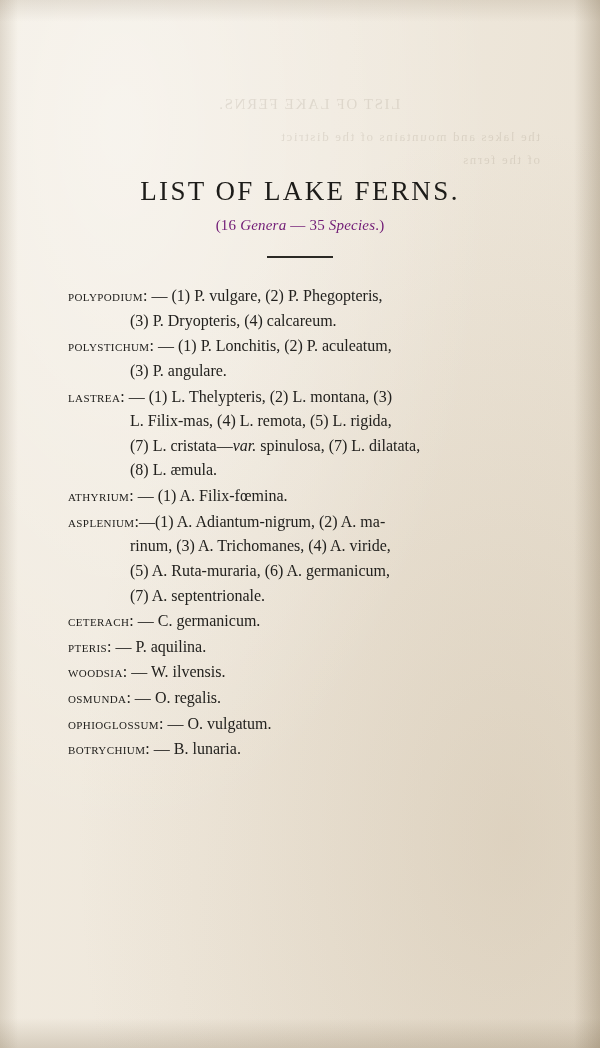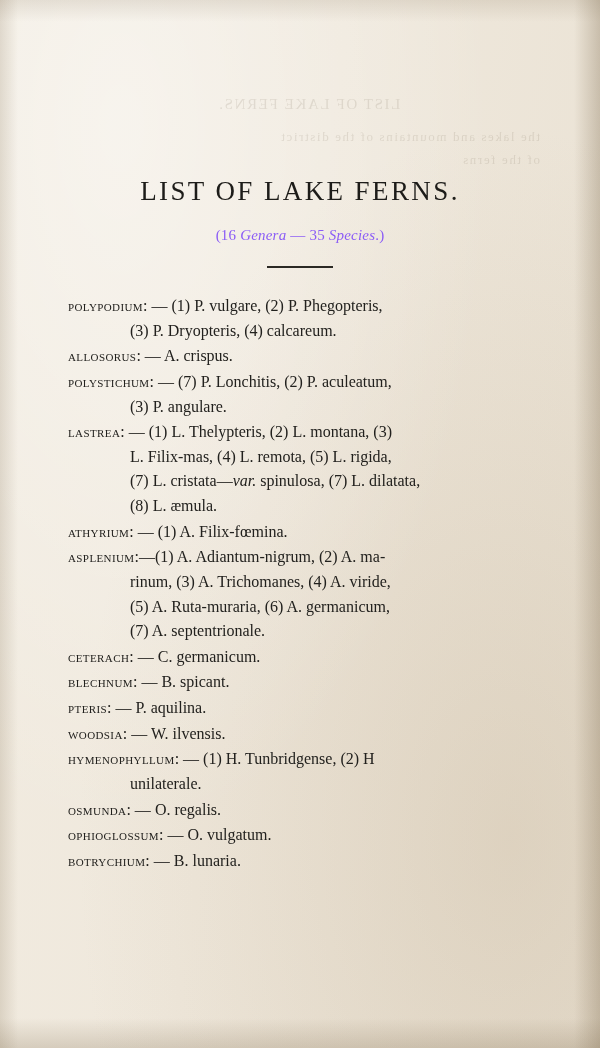--- a/index.html
+++ b/index.html
@@ -74,23 +74,23 @@
     padding-top: 176px;
     text-align: center;
     font-size: 27px;
     font-weight: normal;
     letter-spacing: 2.4px;
     color: #1d1c19;
   }
   .subtitle {
     text-align: center;
     font-size: 15px;
-    margin-top: 20px;
+    margin-top: 10px;
     letter-spacing: 0.2px;
-    color: #8b5cf6;
+    color: #701a75;
   }
   .subtitle .gen { font-style: italic; }
   .rule {
     width: 66px;
     height: 2px;
     background: #2b2924;
     margin: 22px auto 0 auto;
   }
 
   ul.entries {
@@ -139,26 +139,23 @@
 
   <div class="rule"></div>
 
   <ul class="entries">
 
     <li>
       <span class="genus">Polypodium</span><span>: — </span><span>(1) P. vulgare,  (2) P. Phegopteris,</span>
       <span class="cont">(3) P. Dryopteris,  (4) calcareum.</span>
     </li>
 
-    <li>
-      <span class="genus">Allosorus</span><span>: — </span><span>A. crispus.</span>
-    </li>
-
-    <li>
-      <span class="genus">Polystichum</span><span>: — </span><span>(7) P. Lonchitis, (2) P. aculeatum,</span>
+
+    <li>
+      <span class="genus">Polystichum</span><span>: — </span><span>(1) P. Lonchitis, (2) P. aculeatum,</span>
       <span class="cont">(3) P. angulare.</span>
     </li>
 
     <li>
       <span class="genus">Lastrea</span><span>: — </span><span>(1) L. Thelypteris,  (2) L. montana, (3)</span>
       <span class="cont">L. Filix-mas,  (4) L. remota,  (5) L. rigida,</span>
       <span class="cont"><span>(7) L. cristata—</span><span class="it">var.</span><span> spinulosa, (7) L. dilatata,</span></span>
       <span class="cont">(8) L. æmula.</span>
     </li>
 
@@ -171,37 +168,30 @@
       <span class="cont">rinum,  (3) A. Trichomanes,   (4) A. viride,</span>
       <span class="cont">(5) A. Ruta-muraria,   (6) A. germanicum,</span>
       <span class="cont">(7) A. septentrionale.</span>
     </li>
 
 
     <li>
       <span class="genus">Ceterach</span><span>: — </span><span>C. germanicum.</span>
     </li>
 
-    <li>
-      <span class="genus">Blechnum</span><span>: — </span><span>B. spicant.</span>
-    </li>
 
     <li>
       <span class="genus">Pteris</span><span>: — </span><span>P. aquilina.</span>
     </li>
 
 
     <li>
       <span class="genus">Woodsia</span><span>: — </span><span>W. ilvensis.</span>
     </li>
 
-    <li>
-      <span class="genus">Hymenophyllum</span><span>: — </span><span>(1) H. Tunbridgense,   (2) H</span>
-      <span class="cont">unilaterale.</span>
-    </li>
 
     <li>
       <span class="genus">Osmunda</span><span>: — </span><span>O. regalis.</span>
     </li>
 
     <li>
       <span class="genus">Ophioglossum</span><span>: — </span><span>O. vulgatum.</span>
     </li>
 
     <li>

